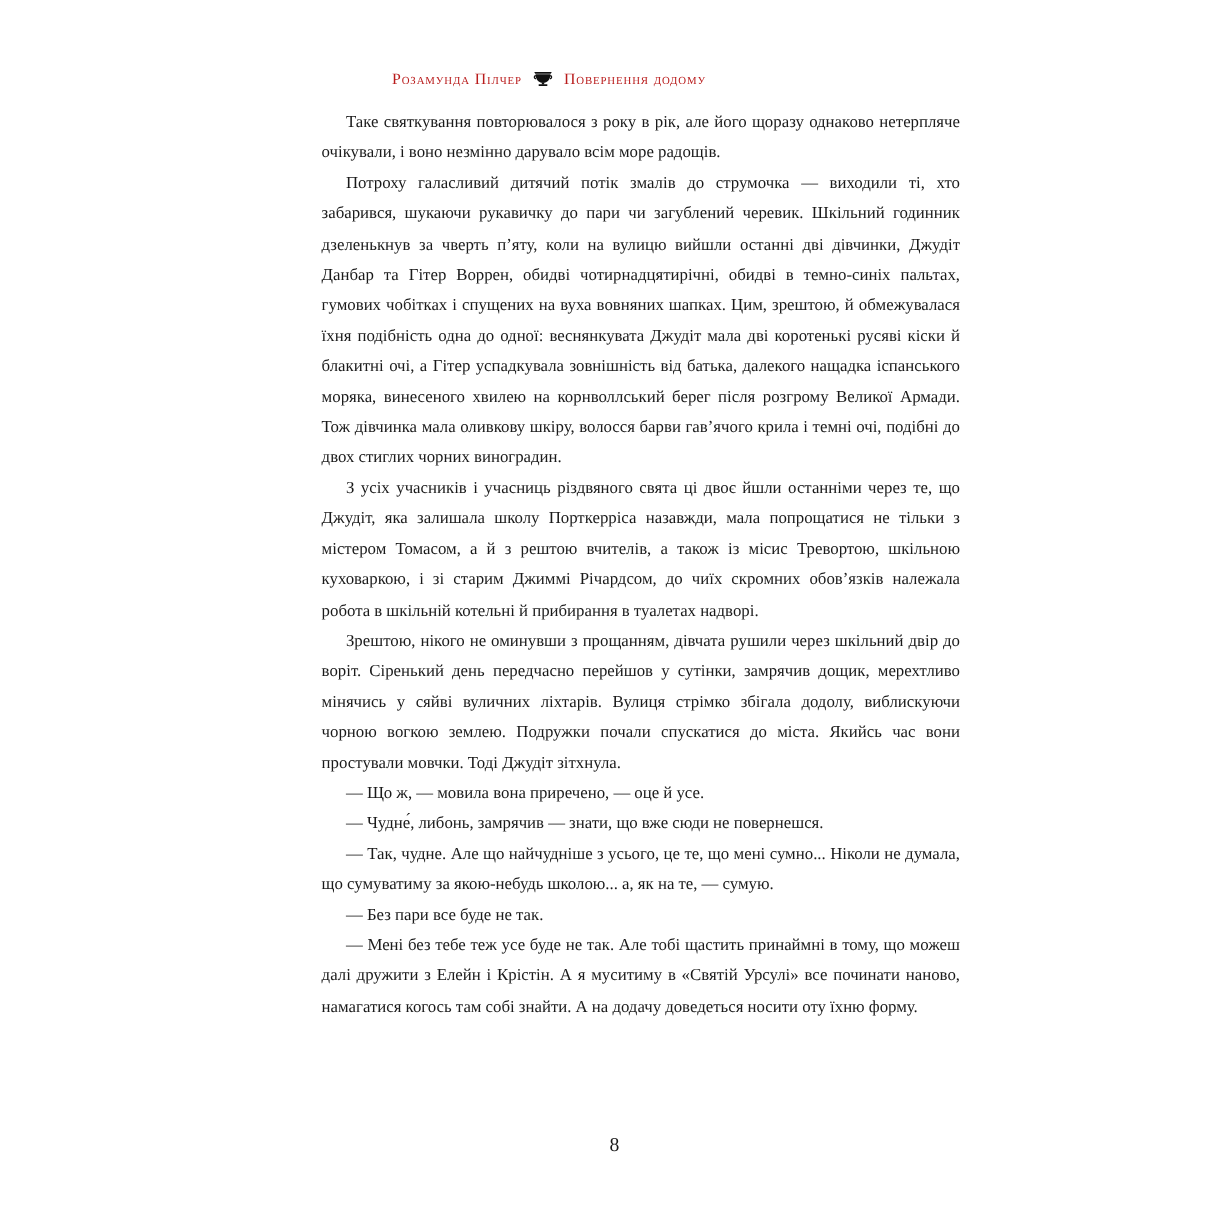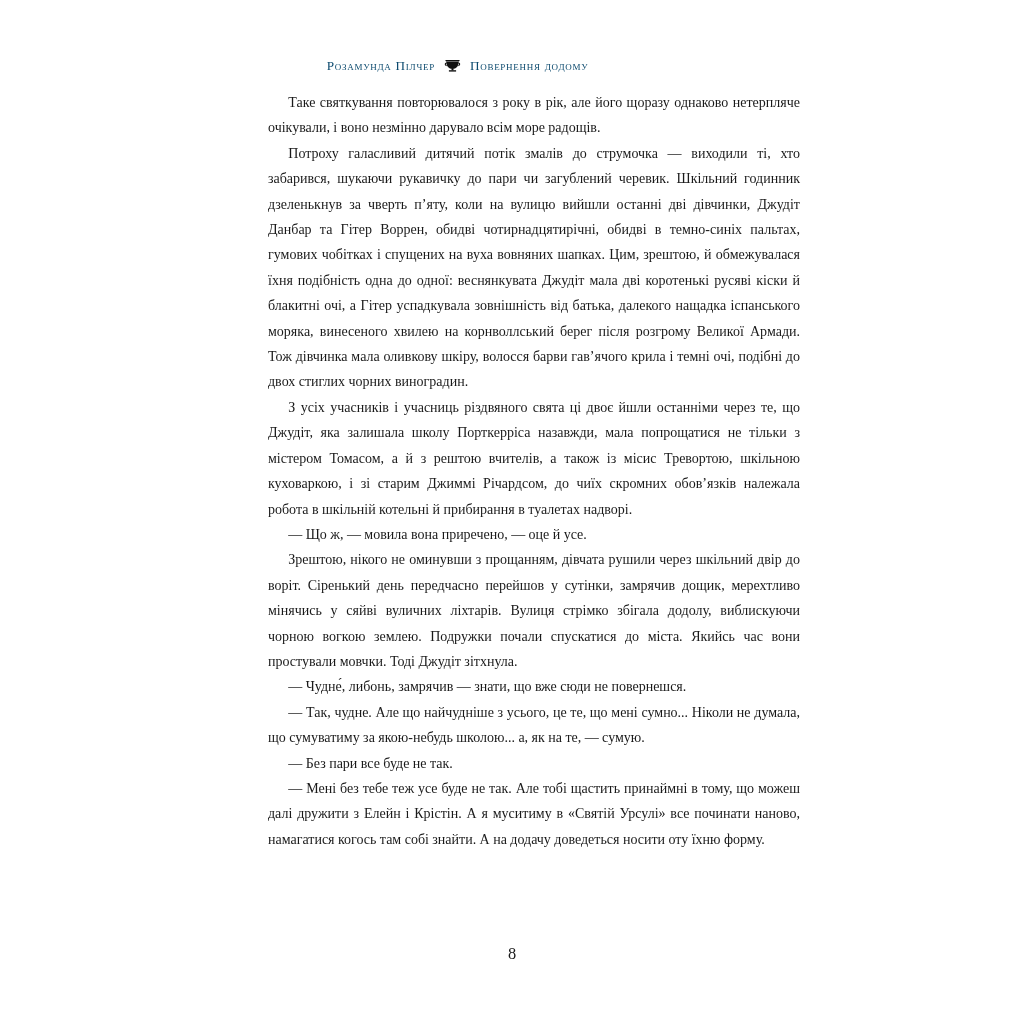--- a/index.html
+++ b/index.html
@@ -24,21 +24,21 @@
   .running-head {
     position: absolute;
     top: 58px;
     left: 0;
     width: 915px;
     text-align: center;
     font-size: 13.2px;
     letter-spacing: 0.055em;
     font-variant: small-caps;
     white-space: nowrap;
-    color: #0c4a6e;
+    color: #b91c1c;
   }
   .running-head .rh-part {
     display: inline;
     vertical-align: baseline;
   }
   .rh-ornament {
     display: inline-block;
     vertical-align: -2px;
     margin: 0 9px;
     line-height: 1;
@@ -92,22 +92,22 @@
           <path d="M4.9 12.2 H12.1 L12.1 13.6 H4.9 Z" fill="#111111"></path>
           <path d="M14.5 4.6 C16.6 4.6 16.9 7.6 14.6 8.3 L14.2 7.2 C15.5 6.8 15.4 5.6 14.3 5.6 Z" fill="#111111"></path>
           <path d="M2.5 4.6 C0.4 4.6 0.1 7.6 2.4 8.3 L2.8 7.2 C1.5 6.8 1.6 5.6 2.7 5.6 Z" fill="#111111"></path>
         </svg></span><span class="rh-part">Повернення додому</span>
   </div>
 
   <div class="textblock">
     <p class="para">Таке святкування повторювалося з року в рік, але його щоразу однаково нетерпляче очікували, і воно незмінно дарувало всім море радощів.</p>
     <p class="para">Потроху галасливий дитячий потік змалів до струмочка — виходили ті, хто забарився, шукаючи рукавичку до пари чи загублений черевик. Шкільний годинник дзеленькнув за чверть п’яту, коли на вулицю вийшли останні дві дівчинки, Джудіт Данбар та Гітер Воррен, обидві чотирнадцятирічні, обидві в темно-синіх пальтах, гумових чобітках і спущених на вуха вовняних шапках. Цим, зрештою, й обмежувалася їхня подібність одна до одної: веснянкувата Джудіт мала дві коротенькі русяві кіски й блакитні очі, а Гітер успадкувала зовнішність від батька, далекого нащадка іспанського моряка, винесеного хвилею на корнволлський берег після розгрому Великої Армади. Тож дівчинка мала оливкову шкіру, волосся барви гав’ячого крила і темні очі, подібні до двох стиглих чорних виноградин.</p>
     <p class="para">З усіх учасників і учасниць різдвяного свята ці двоє йшли останніми через те, що Джудіт, яка залишала школу Порткерріса назавжди, мала попрощатися не тільки з містером Томасом, а й з рештою вчителів, а також із місис Тревортою, шкільною куховаркою, і зі старим Джиммі Річардсом, до чиїх скромних обов’язків належала робота в шкільній котельні й прибирання в туалетах надворі.</p>
+    <p class="para">Зрештою, нікого не оминувши з прощанням, дівчата рушили через шкільний двір до воріт. Сіренький день передчасно перейшов у сутінки, замрячив дощик, мерехтливо мінячись у сяйві вуличних ліхтарів. Вулиця стрімко збігала додолу, виблискуючи чорною вогкою землею. Подружки почали спускатися до міста. Якийсь час вони простували мовчки. Тоді Джудіт зітхнула.</p>
     <p class="para dlg">— Що ж, — мовила вона приречено, — оце й усе.</p>
-    <p class="para">Зрештою, нікого не оминувши з прощанням, дівчата рушили через шкільний двір до воріт. Сіренький день передчасно перейшов у сутінки, замрячив дощик, мерехтливо мінячись у сяйві вуличних ліхтарів. Вулиця стрімко збігала додолу, виблискуючи чорною вогкою землею. Подружки почали спускатися до міста. Якийсь час вони простували мовчки. Тоді Джудіт зітхнула.</p>
     <p class="para dlg">— Чудне́, либонь, замрячив — знати, що вже сюди не повернешся.</p>
     <p class="para dlg">— Так, чудне. Але що найчудніше з усього, це те, що мені сумно... Ніколи не думала, що сумуватиму за якою-небудь школою... а, як на те, — сумую.</p>
     <p class="para dlg">— Без пари все буде не так.</p>
     <p class="para dlg">— Мені без тебе теж усе буде не так. Але тобі щастить принаймні в тому, що можеш далі дружити з Елейн і Крістін. А я муситиму в «Святій Урсулі» все починати наново, намагатися когось там собі знайти. А на додачу доведеться носити оту їхню форму.</p>
   </div>
 
   <div class="folio">8</div>
 
 </div>
 

